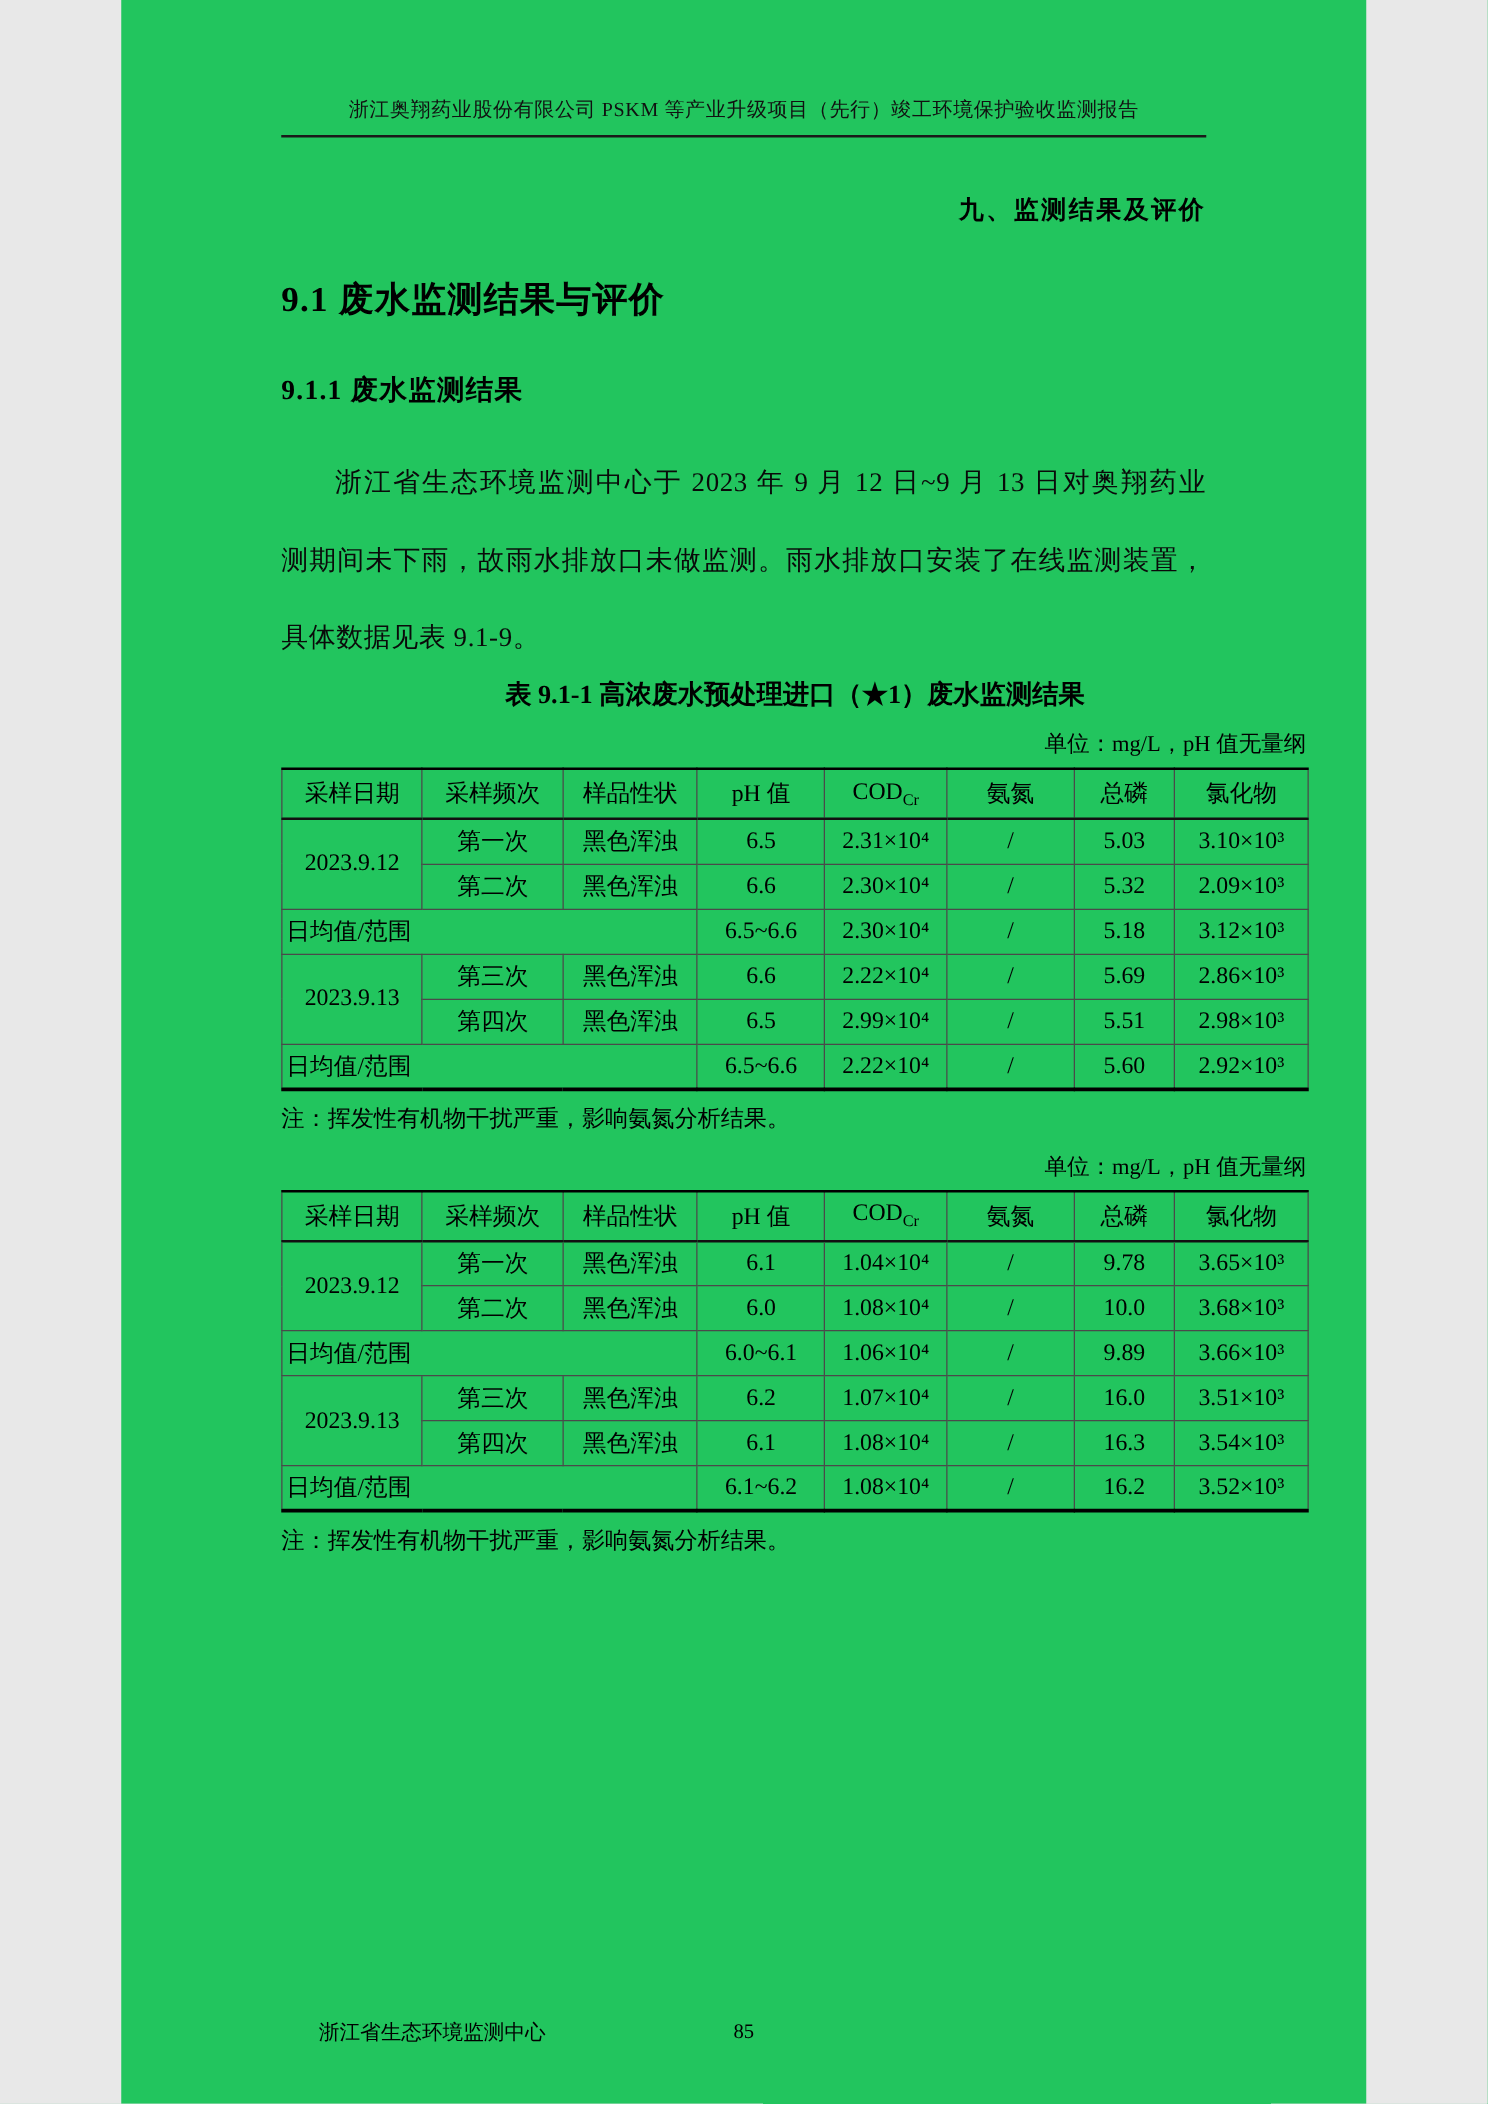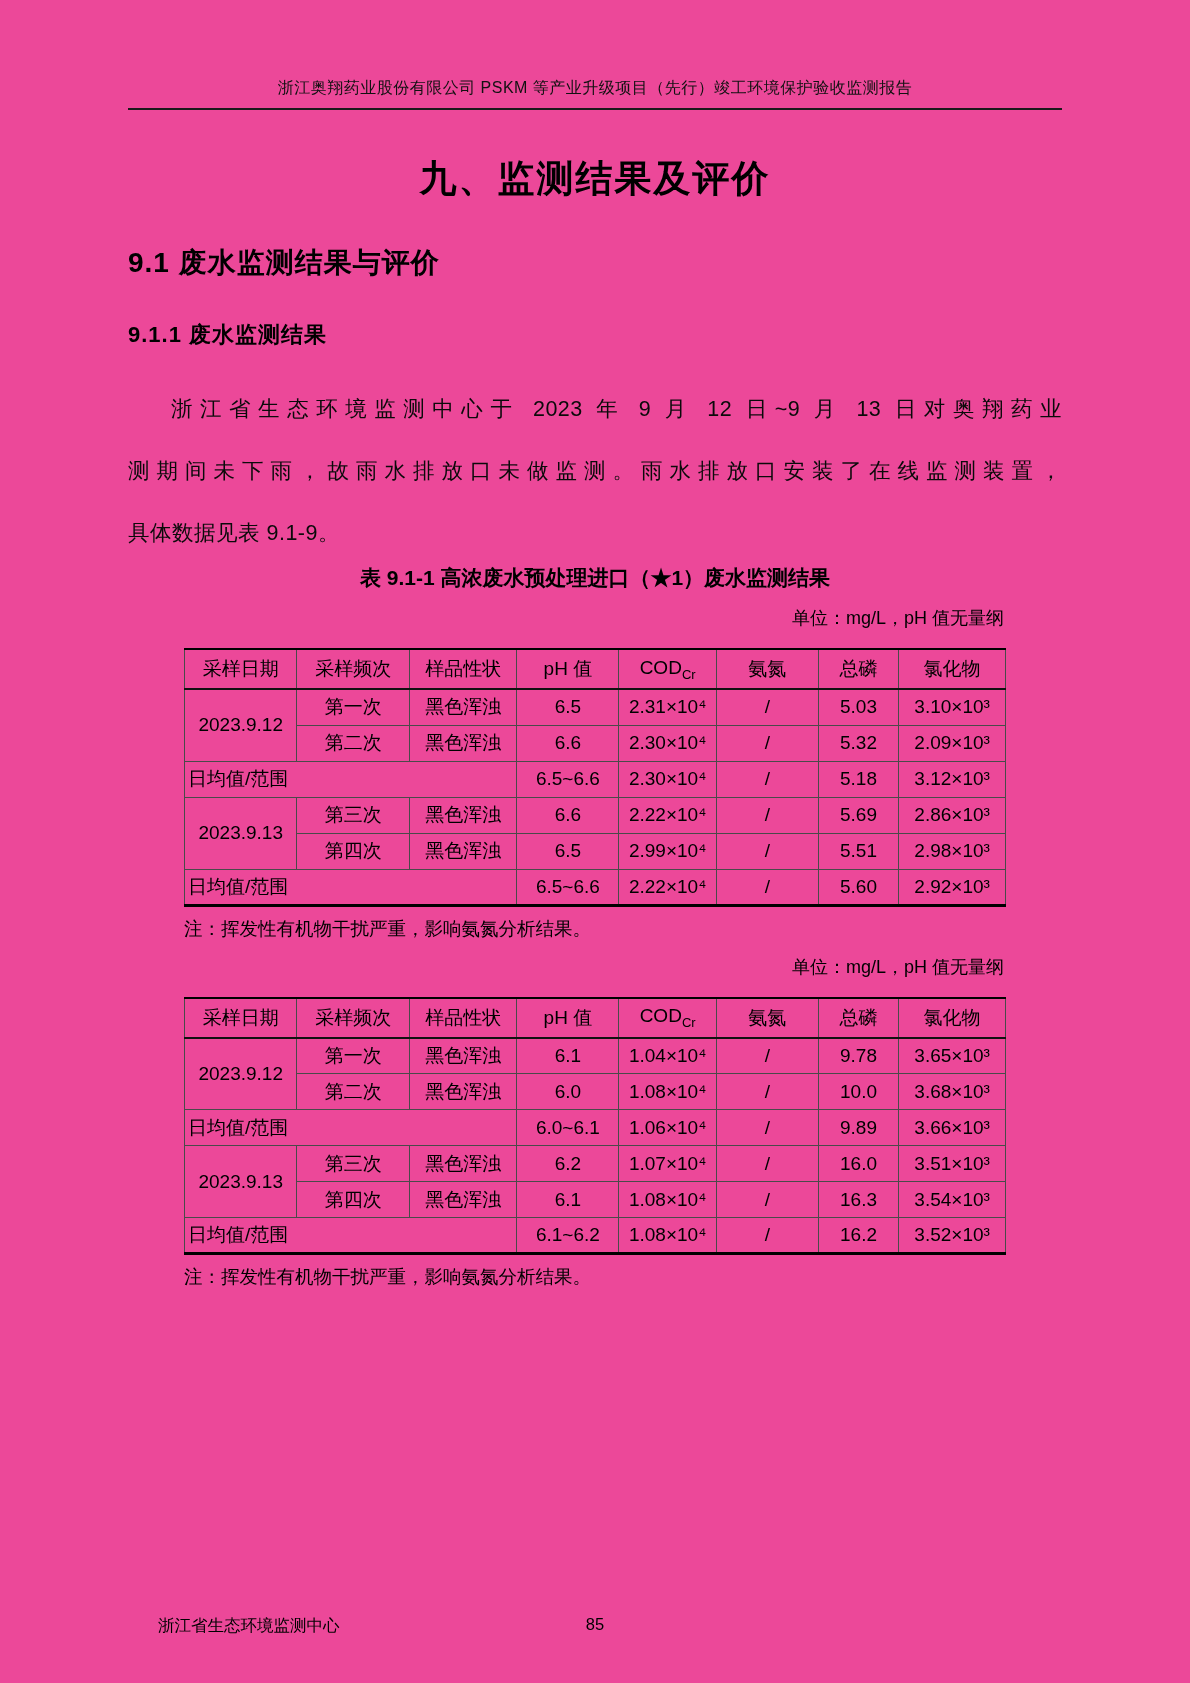--- a/index.html
+++ b/index.html
@@ -1,45 +1,45 @@
 <!DOCTYPE html>
 <html><head>
 <meta charset="utf-8">
 <style>
   * { margin: 0; padding: 0; box-sizing: border-box; }
   html, body { background: #e8e8e8; }
   .page {
     position: relative;
-    width: 1190px;
+    width: 996px;
     height: 1683px;
     margin: 0 auto;
-    background: #ec4899;
+    background: #22c55e;
     color: #000;
-    font-family: Liberation Sans, sans-serif;
+    font-family: Liberation Serif, serif;
     overflow: hidden;
   }
   .content { padding: 78px 128px 0 128px; }
 
   .doc-header {
     text-align: center;
     font-size: 16px;
     letter-spacing: 0.5px;
     color: #111;
   }
   .header-rule {
     margin-top: 9px;
     border: 0;
     border-top: 2.5px solid #1a1a1a;
     height: 0;
   }
 
   .doc-title {
     margin-top: 44px;
-    text-align: center;
-    font-size: 37px;
+    text-align: right;
+    font-size: 20px;
     font-weight: bold;
     letter-spacing: 2px;
   }
   .h-sec {
     margin-top: 40px;
     font-size: 28px;
     font-weight: bold;
     letter-spacing: 1px;
   }
   .h-subsec {
@@ -67,21 +67,21 @@
   }
   .unit-note {
     margin-top: 14px;
     text-align: right;
     font-size: 18px;
     padding-right: 2px;
   }
 
   table.mon-table {
     width: 100%;
-    margin-top: 18px;
+    margin-top: 7px;
     border-collapse: collapse;
     border-top: 2.5px solid #000;
     border-bottom: 3.5px solid #000;
     font-size: 19px;
     table-layout: fixed;
   }
   table.mon-table th, table.mon-table td {
     border: 1px solid #4a4a4a;
     text-align: center;
     vertical-align: middle;

